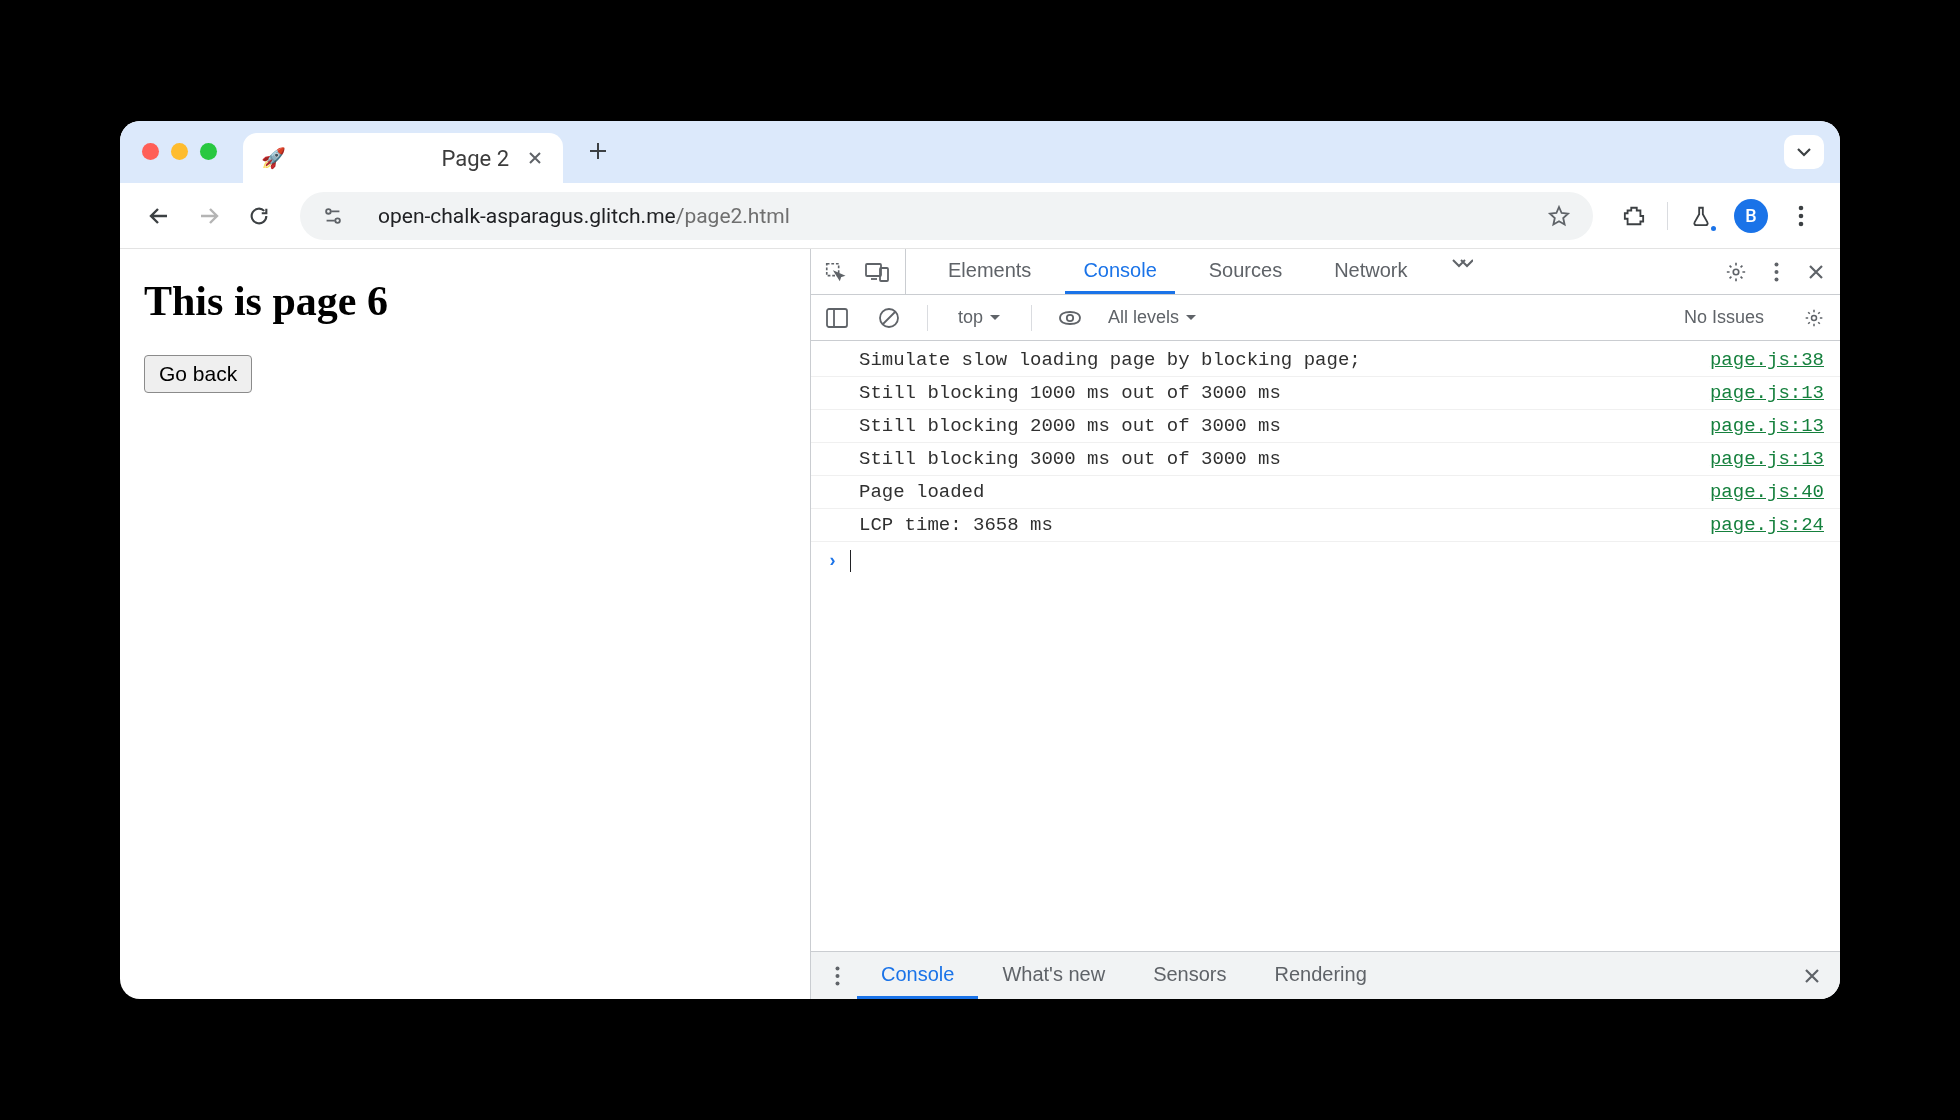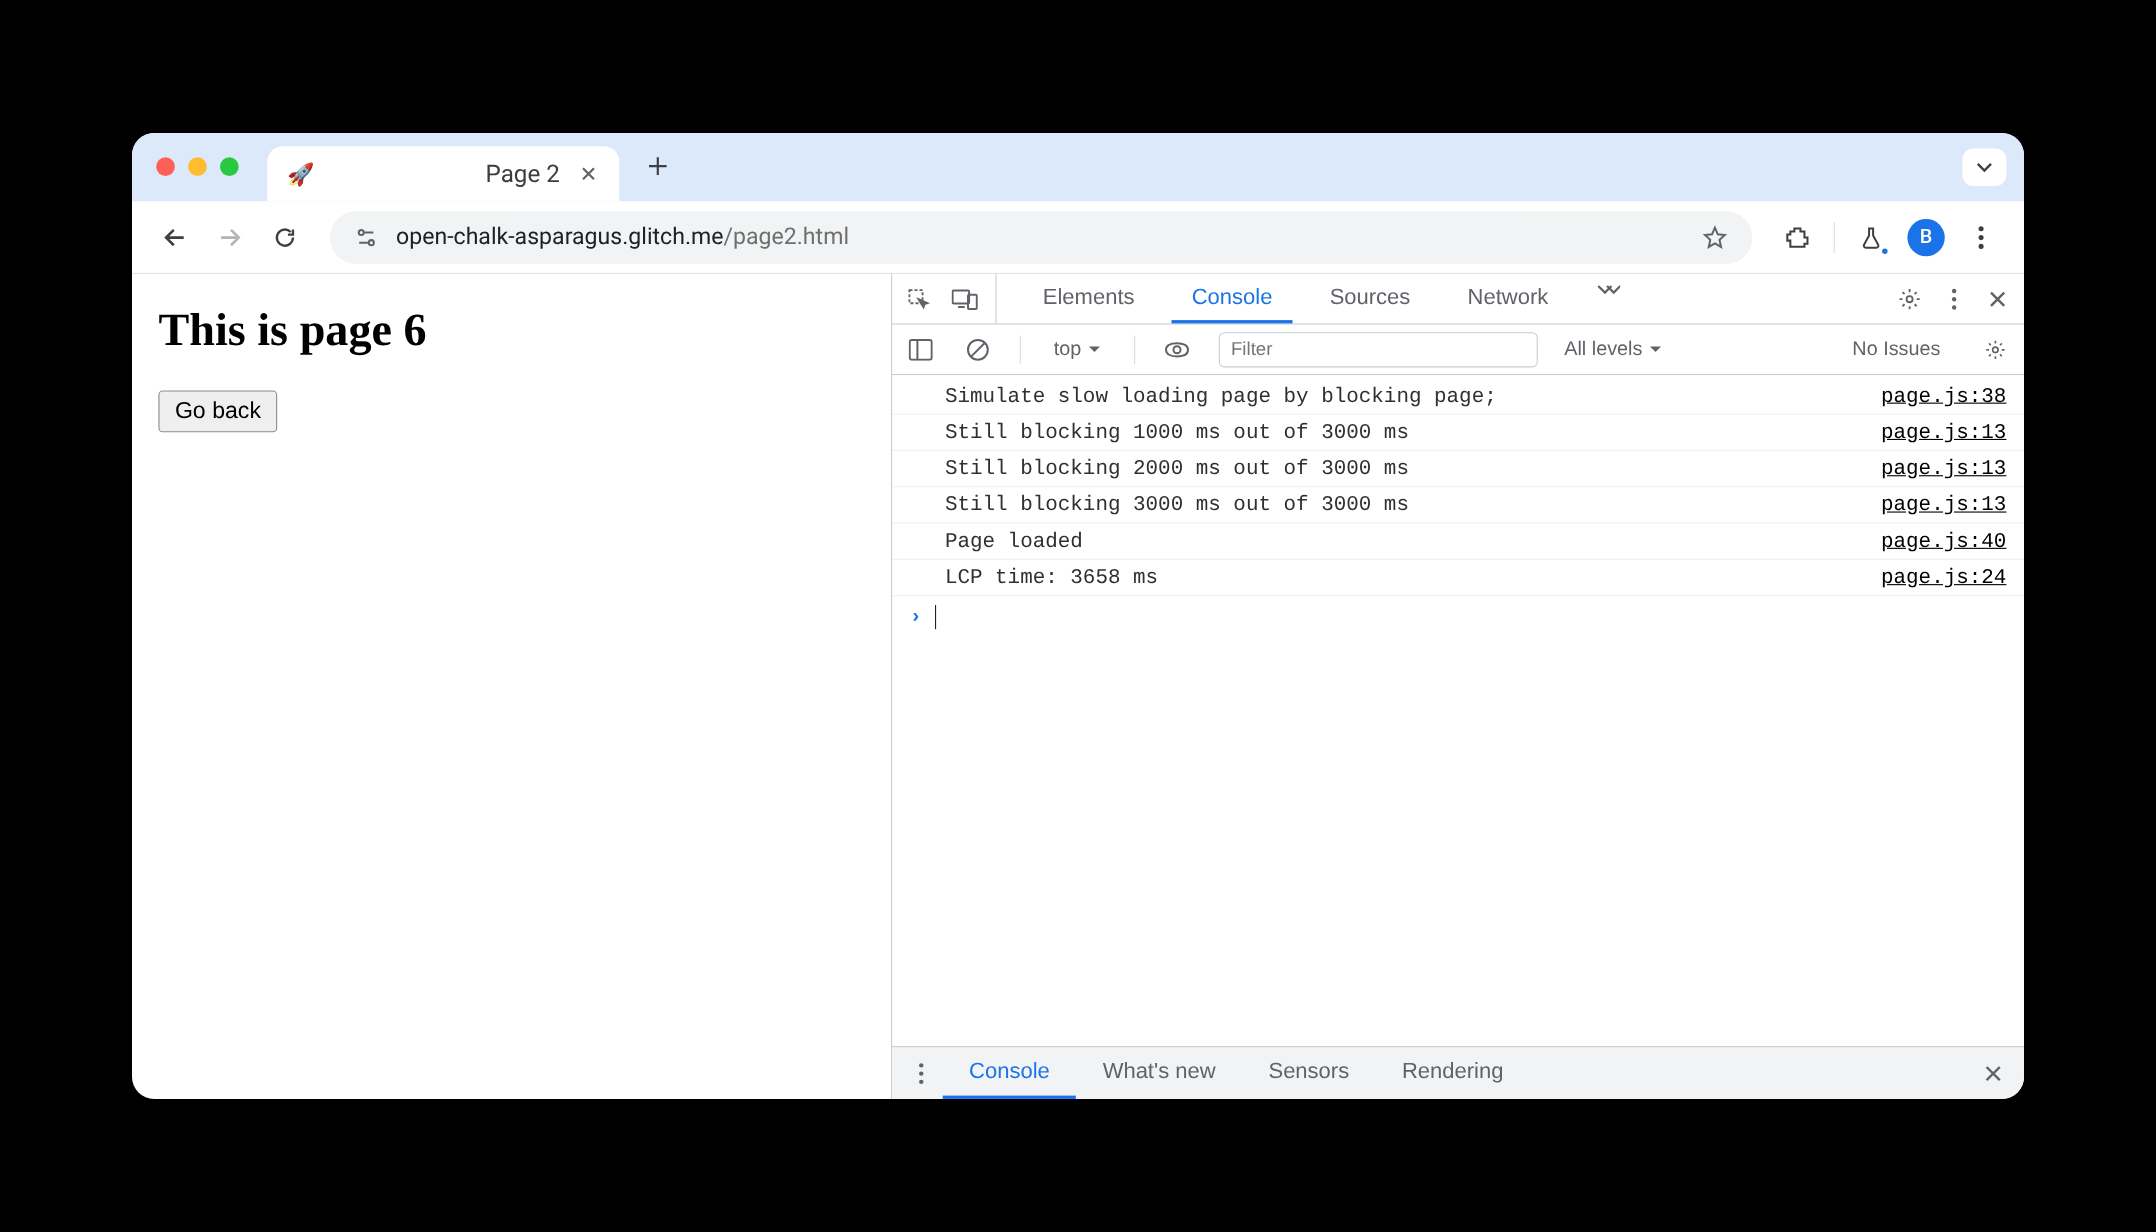--- a/index.html
+++ b/index.html
@@ -97,21 +97,21 @@
     }
     .nav-btn.disabled { color: #b4b4b4; }
     .url-bar {
       flex: 1;
       background: #f1f3f4;
       border-radius: 28px;
       height: 48px;
       display: flex;
       align-items: center;
       padding: 0 22px;
-      gap: 16px;
+      gap: 34px;
       margin: 0 12px;
       font-size: 20px;
     }
     .site-info { display: flex; align-items: center; }
     .url-text { flex: 1; color: #6f6f6f; font-size: 21px; }
     .url-text .domain { color: #202124; }
     .url-star { cursor: pointer; }
     .toolbar-icon {
       width: 42px; height: 42px;
       display: flex; align-items: center; justify-content: center;
@@ -227,21 +227,21 @@
     }
     .cmsg {
       display: flex;
       padding: 5px 16px 5px 48px;
       border-top: 1px solid #f0f0f0;
       align-items: baseline;
     }
     .cmsg:first-child { border-top: none; padding-top: 8px; }
     .cmsg-text { flex: 1; color: #303030; }
     .cmsg-src {
-      color: #000000;
+      color: #15803d;
       text-decoration: underline;
       cursor: pointer;
       white-space: nowrap;
       margin-left: 12px;
     }
     .console-prompt {
       display: flex; align-items: center;
       padding: 8px 16px; gap: 12px;
       border-top: 1px solid #f0f0f0;
     }
@@ -432,21 +432,20 @@
               <path d="M1 1 L6 6 L11 1" fill="#5f6368"></path>
             </svg>
         </div>
         <div class="ct-sep"></div>
         <span class="dt-icon-btn">
           <svg width="24" height="16" viewBox="0 0 24 16" stroke="#5f6368" stroke-width="1.8" fill="none">
               <path d="M2 8 C2 4 6 2 12 2 C18 2 22 4 22 8 C22 12 18 14 12 14 C6 14 2 12 2 8 Z"></path>
               <circle cx="12" cy="8" r="3.2"></circle>
             </svg>
         </span>
-        <input class="ct-filter" placeholder="Filter" style="">
         <div class="ct-levels">
           <span>All levels</span>
           <svg width="12" height="8" viewBox="0 0 12 8">
               <path d="M1 1 L6 6 L11 1" fill="#5f6368"></path>
             </svg>
         </div>
         <div class="ct-issues">No Issues</div>
         <span class="dt-icon-btn" style="margin-left:12px">
           <svg width="20" height="20" viewBox="0 0 24 24" stroke="#5f6368" stroke-width="1.8" fill="none">
               <circle cx="12" cy="12" r="3"></circle>

